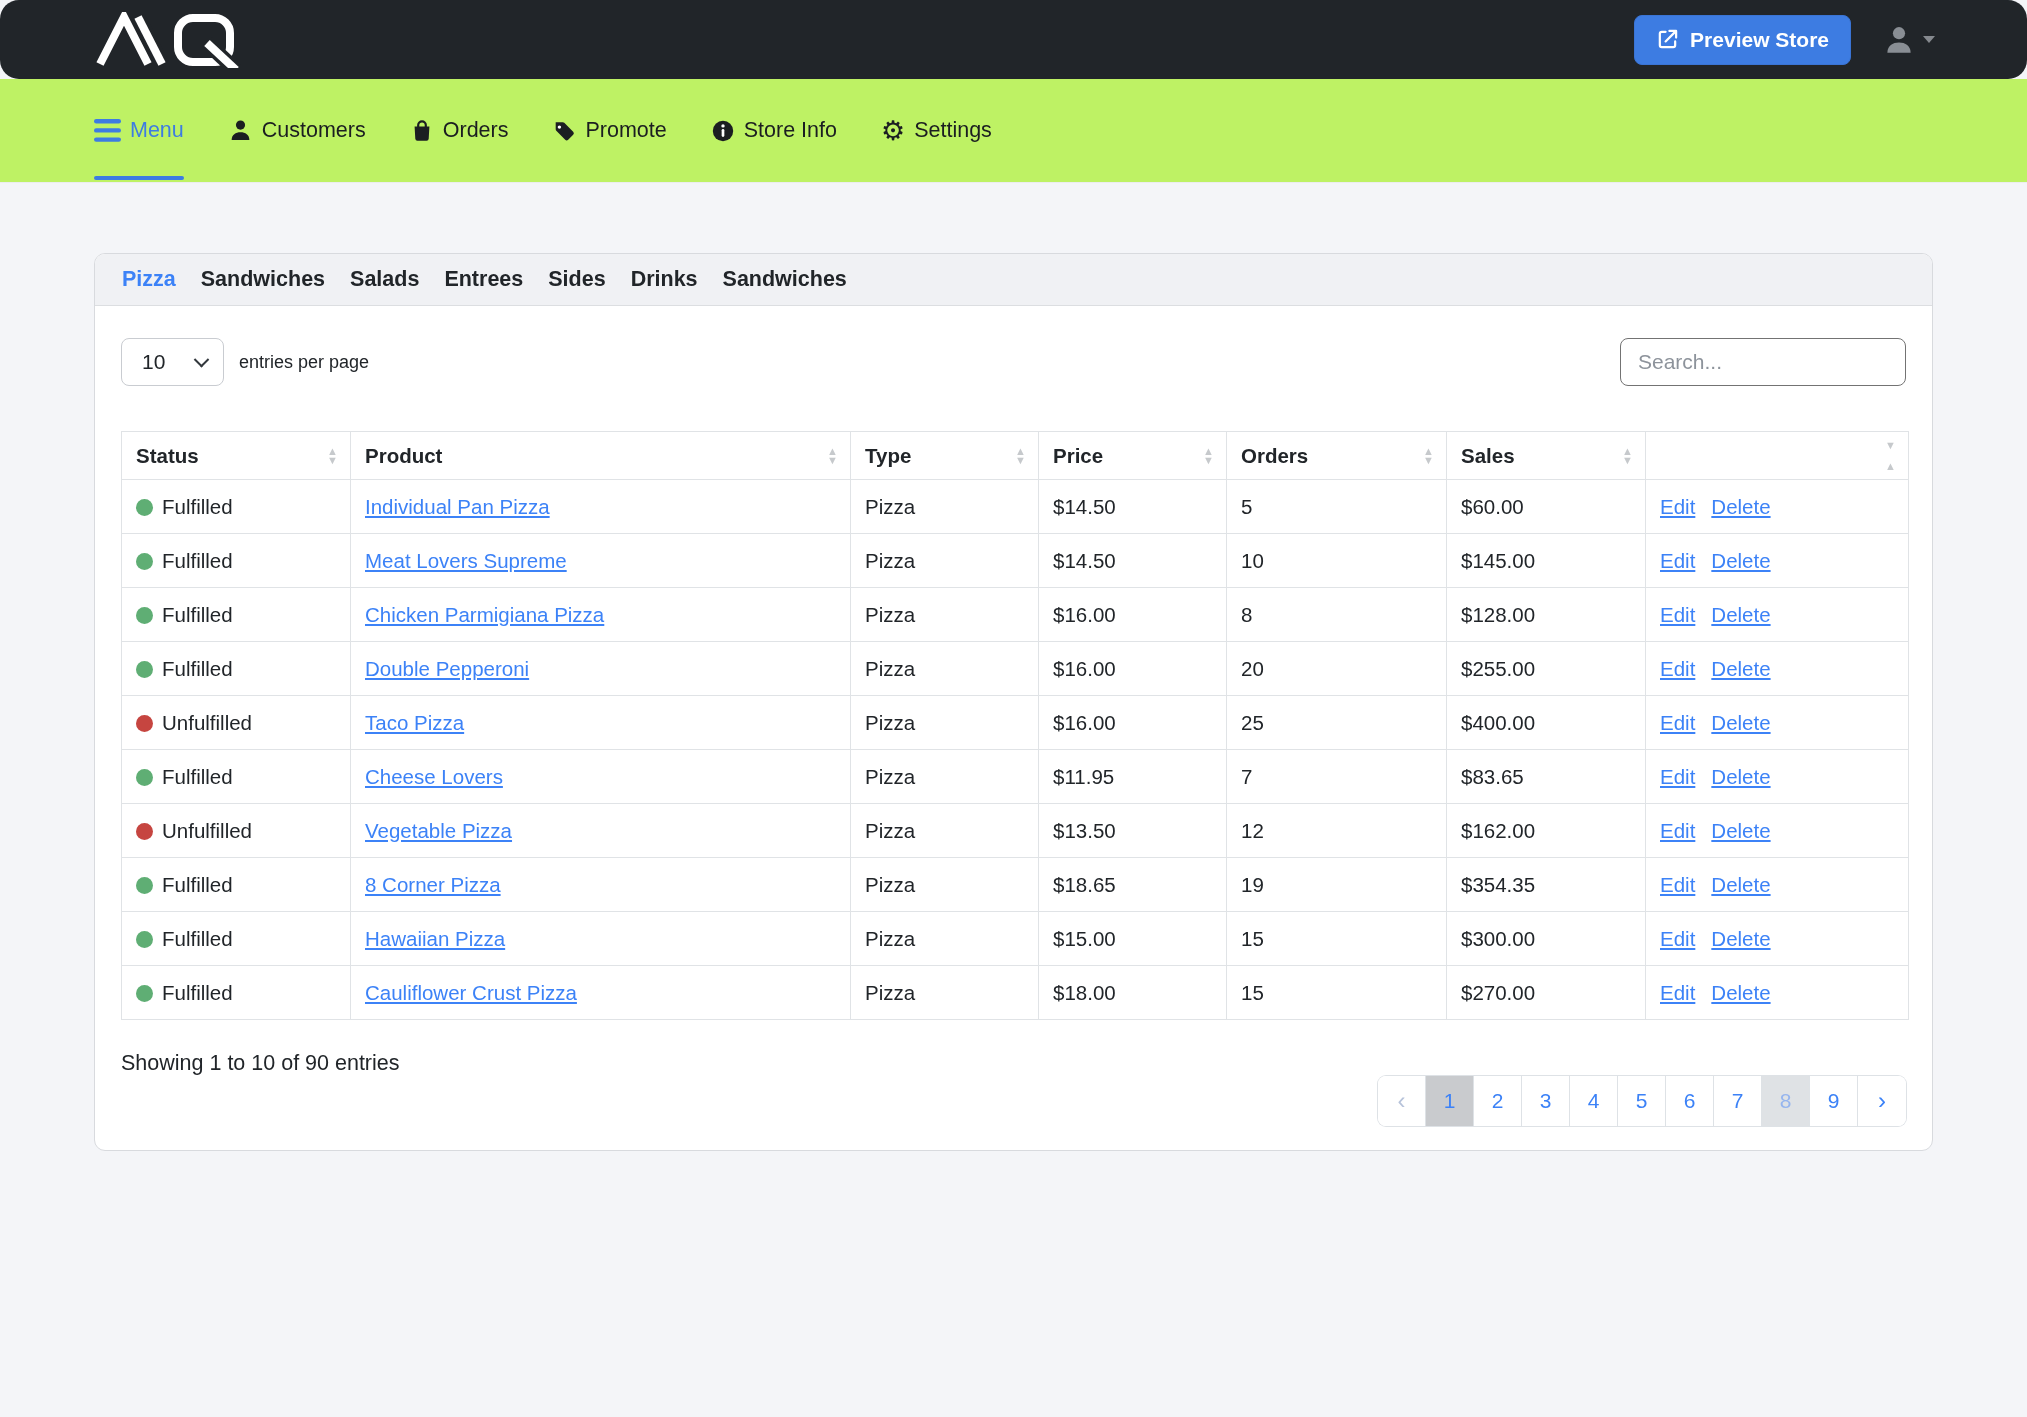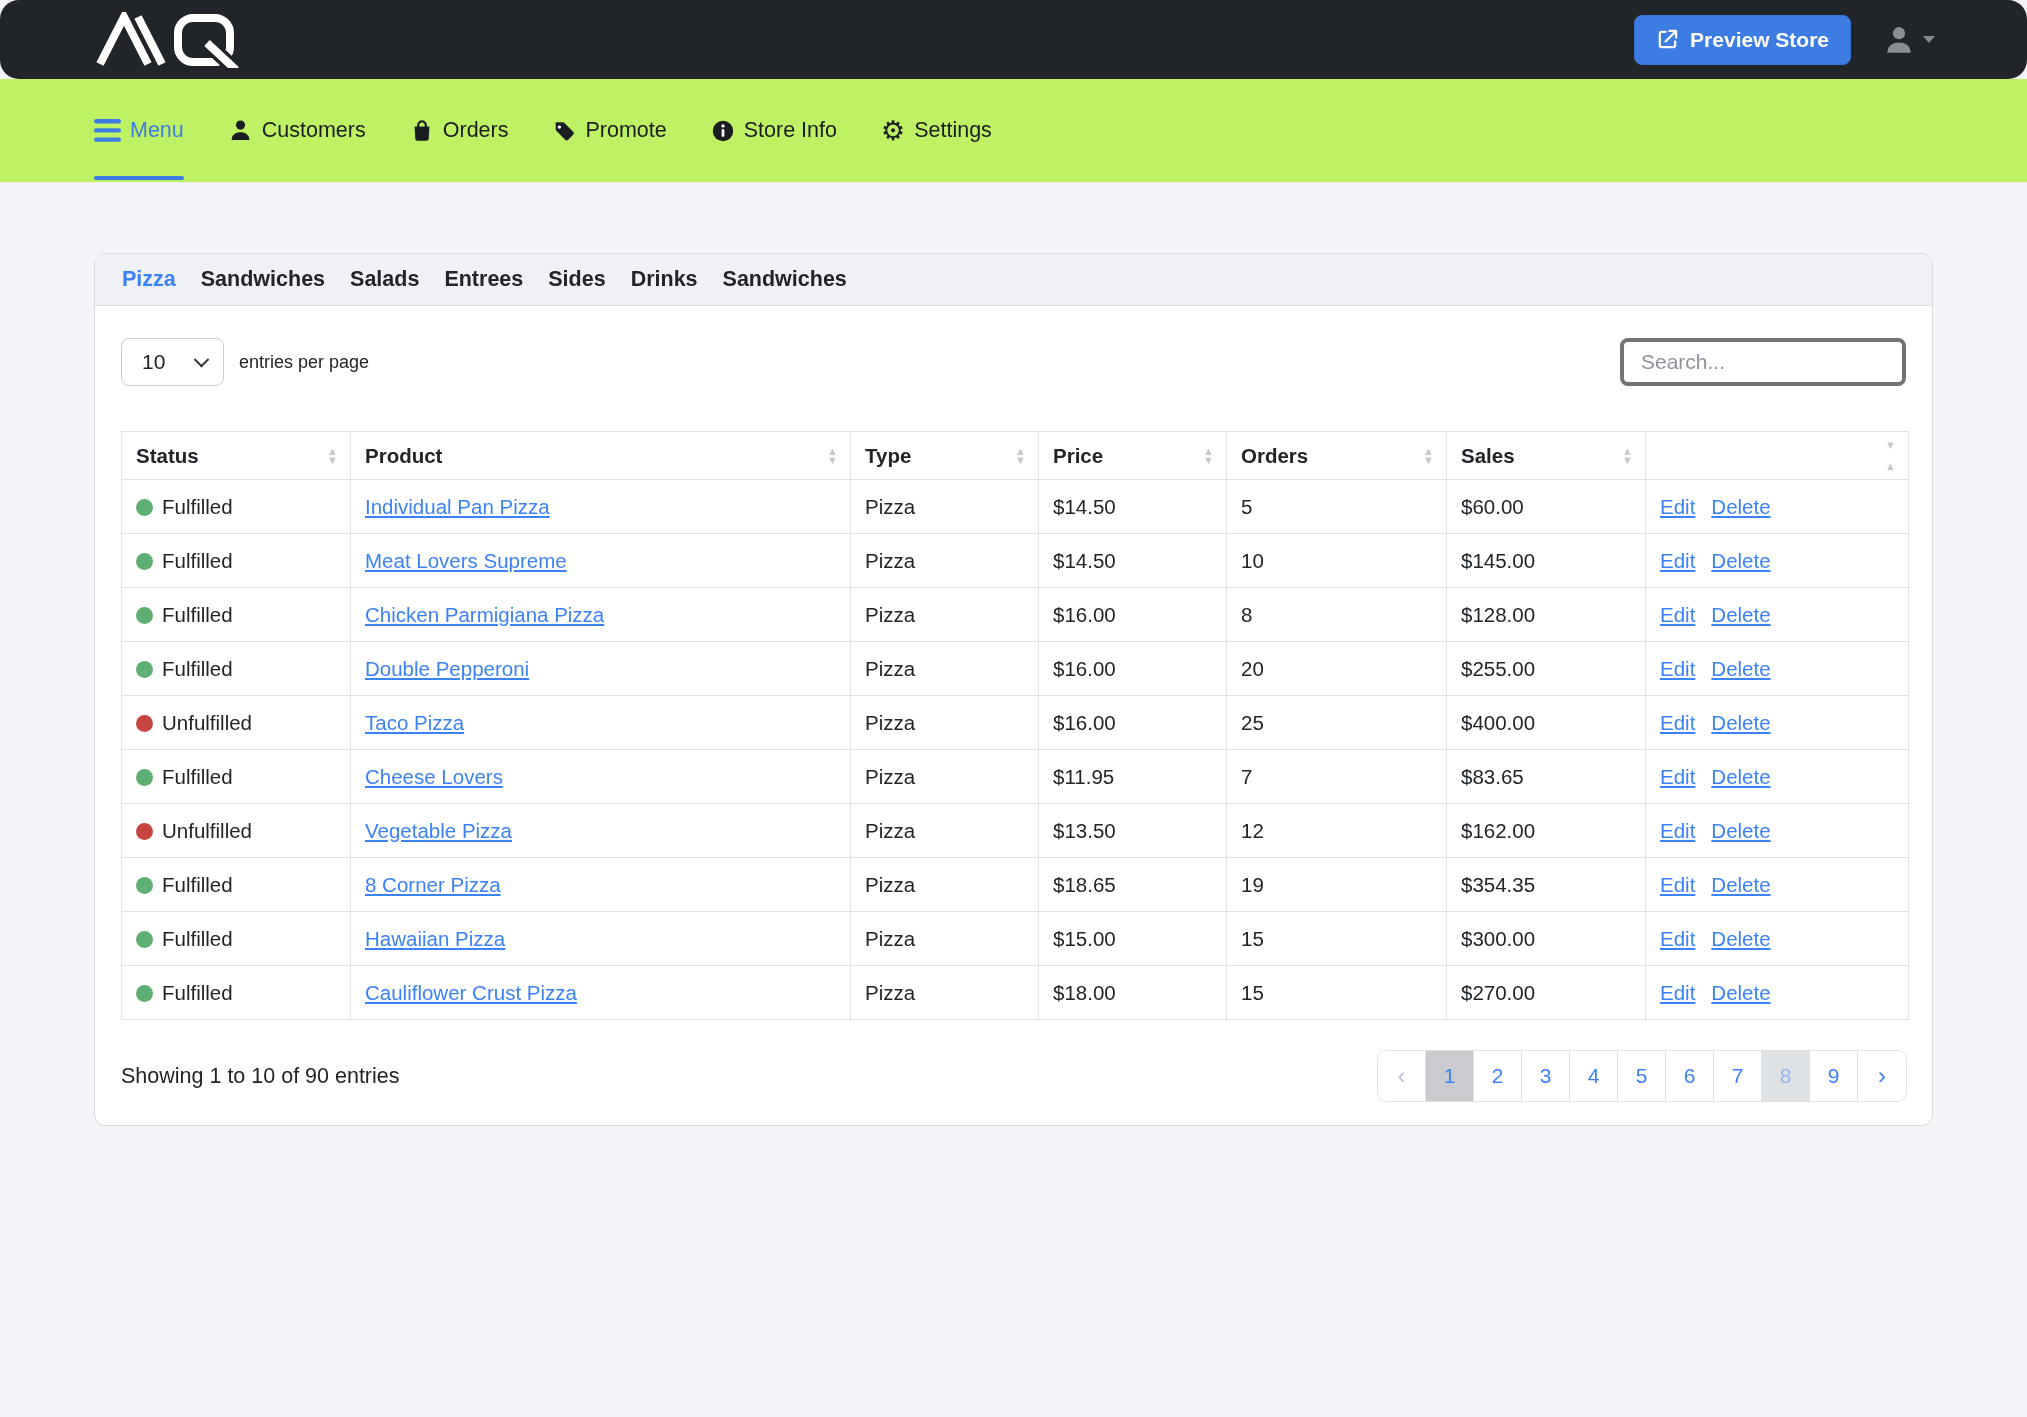--- a/index.html
+++ b/index.html
@@ -69,21 +69,21 @@
     display:flex; align-items:center; justify-content:space-between;
     padding:0 16px 0 20px; font-size:21px; cursor:pointer; background:#fff;
   }
   .chev {
     width:11px; height:11px; border-right:2.4px solid #33383d;
     border-bottom:2.4px solid #33383d; transform:rotate(45deg) translate(-2px,-2px);
   }
   .controls-label { margin-left:15px; font-size:18px; }
   .controls-spacer { flex:1; }
   .search-input {
-    width:286px; height:48px; border:4px solid #737373; border-radius:8px;
+    width:286px; height:48px; border:1px solid #737373; border-radius:8px;
     font-size:21px; padding:0 17px; outline:none; color:#212529;
     font-family:"Liberation Sans","DejaVu Sans",sans-serif;
   }
   .search-input::placeholder { color:#8d939b; }
 
   
   table { width:1787px; border-collapse:collapse; margin-top:45px; table-layout:fixed; }
   th, td { border:1px solid #e0e3e6; }
   th {
     height:48px; font-size:20.5px; font-weight:700; text-align:left;
@@ -98,21 +98,21 @@
   .col-actions{width:263px}
   .dot {
     display:inline-block; width:17px; height:17px; border-radius:50%;
     margin-right:9px; vertical-align:-2px;
   }
   .dot.green { background:#5fae74; }
   .dot.red { background:#c64540; }
   .cell-actions a { margin-right:16px; }
 
   
-  .table-footer { display:flex; align-items:center; margin-top:31px; }
+  .table-footer { display:flex; margin-top:31px;flex-direction:column; }
   .showing { font-size:21.5px; }
   .pagination {
     margin-left:auto; display:flex; height:50px; border-radius:8px;
     overflow:hidden; box-shadow:0 0 0 1px #dee2e6;
   }
   .pg {
     width:48px; display:flex; align-items:center; justify-content:center;
     font-size:21px; color:#3c82f7; background:#fff; border-right:1px solid #dee2e6;
     cursor:pointer; text-decoration:none;
   }

